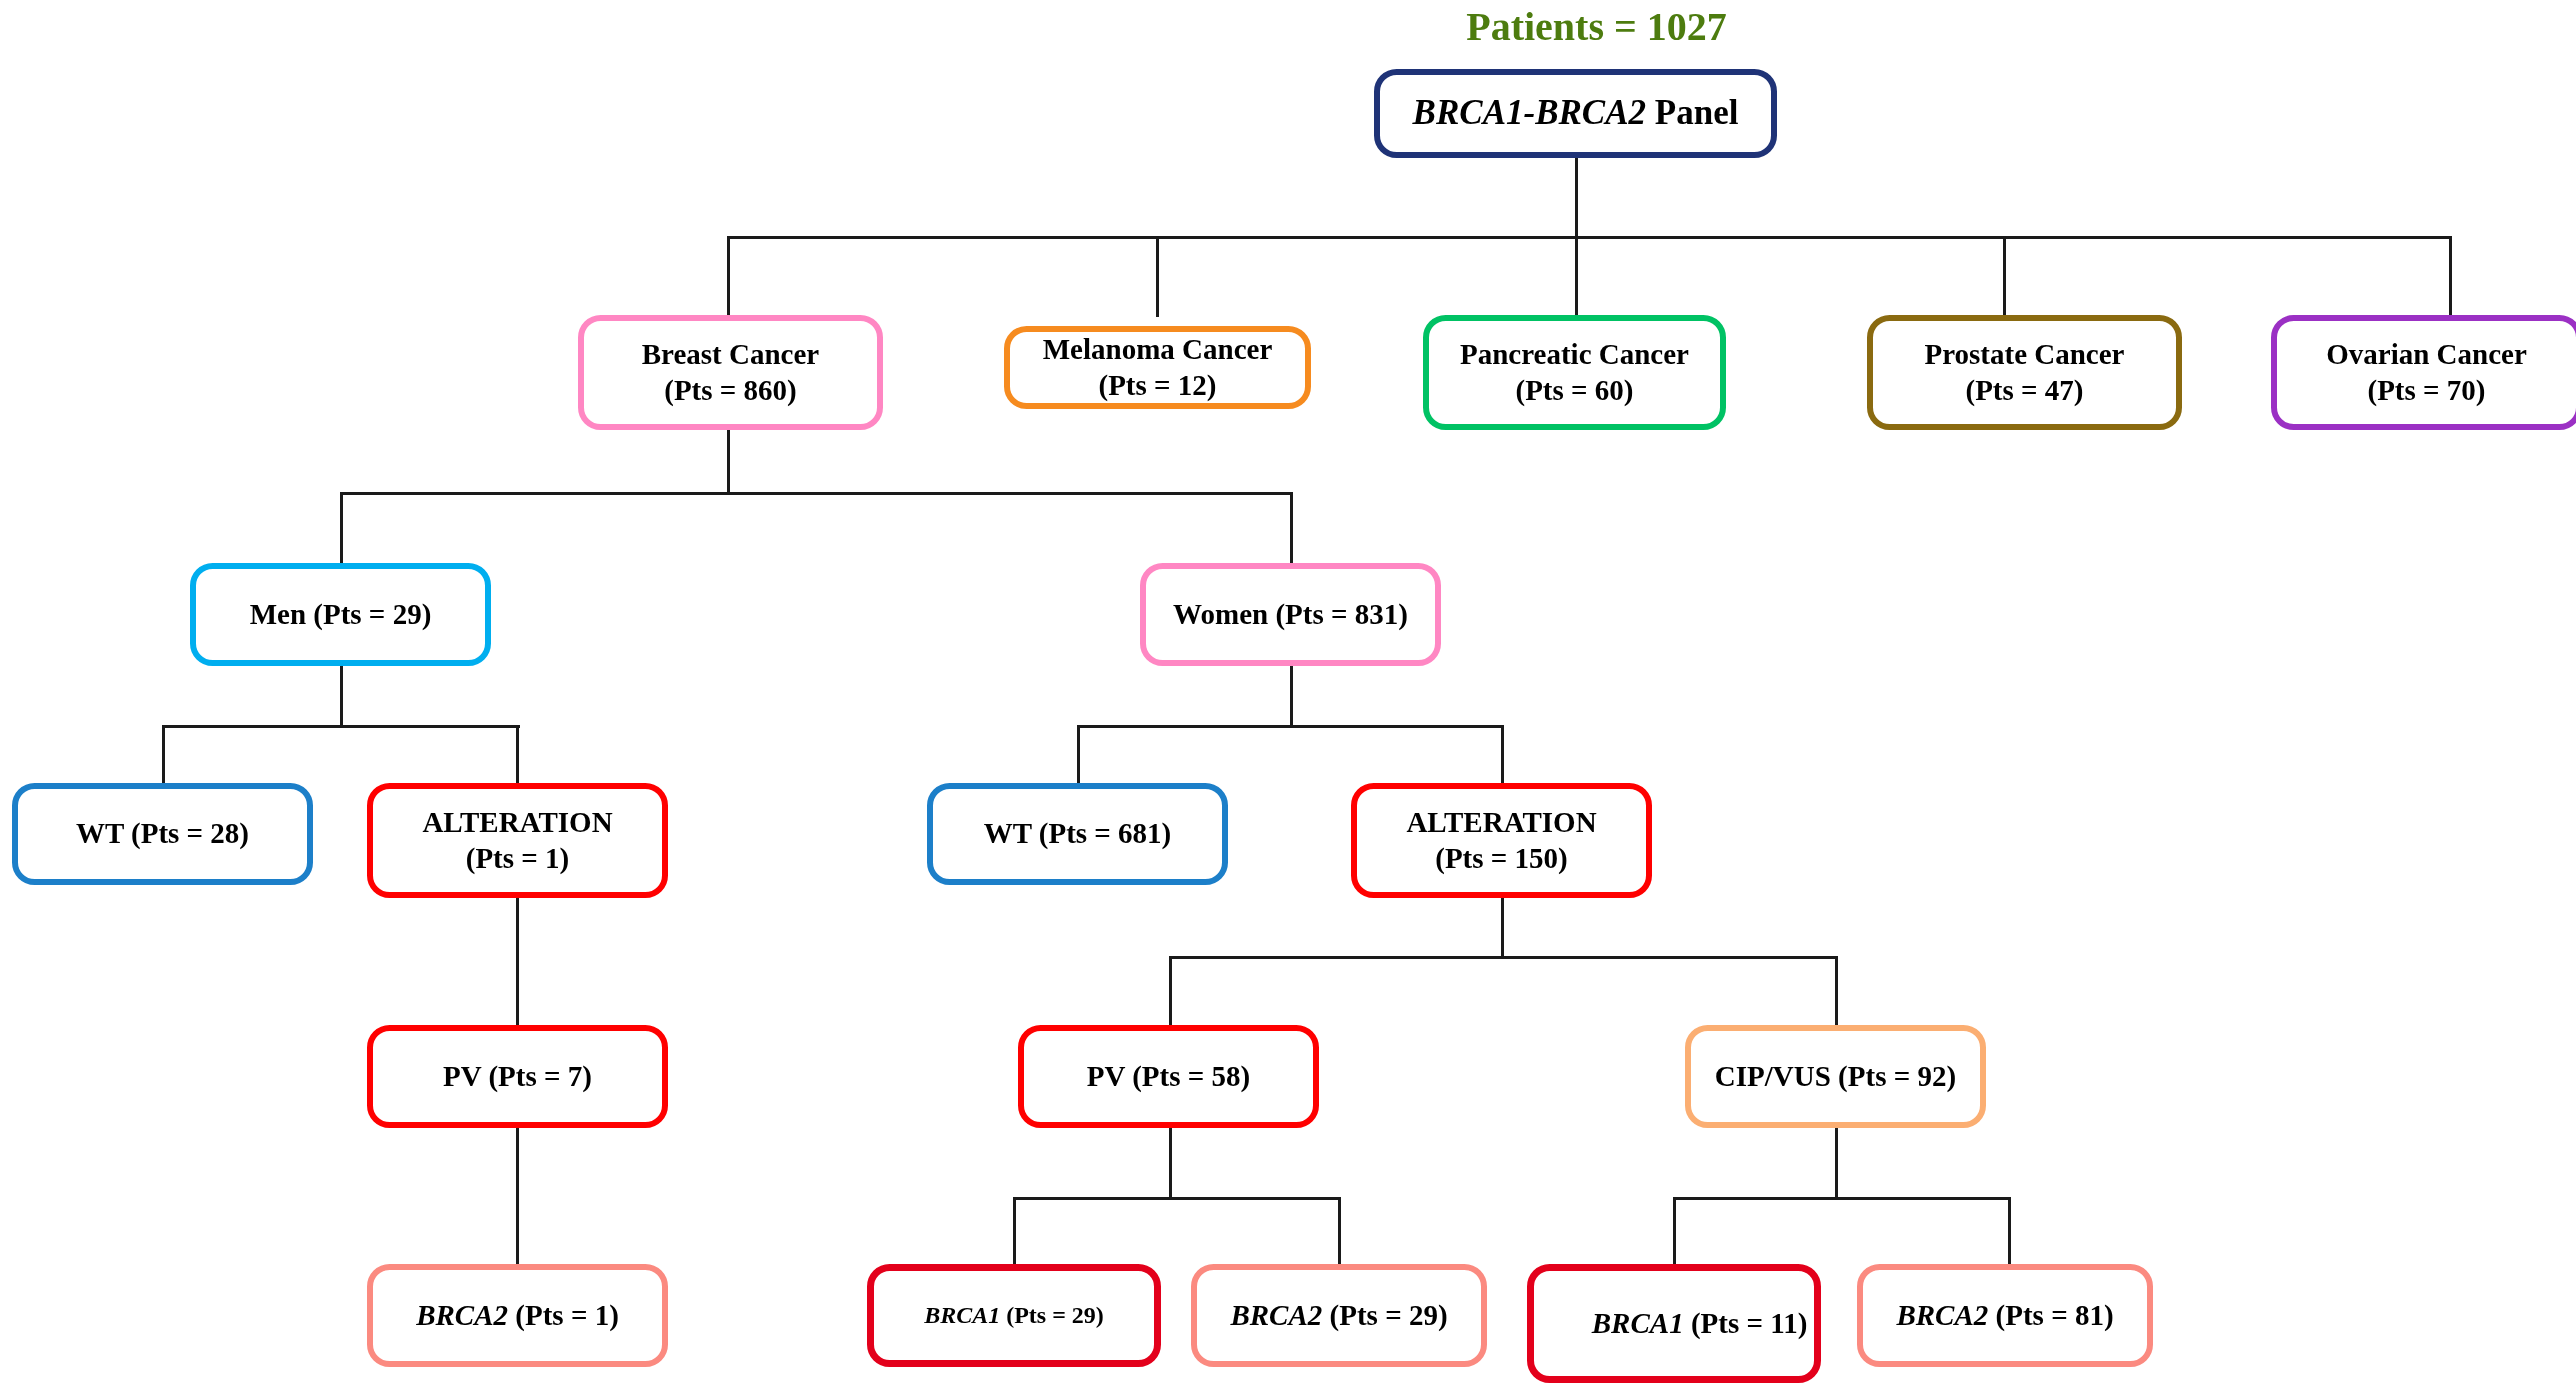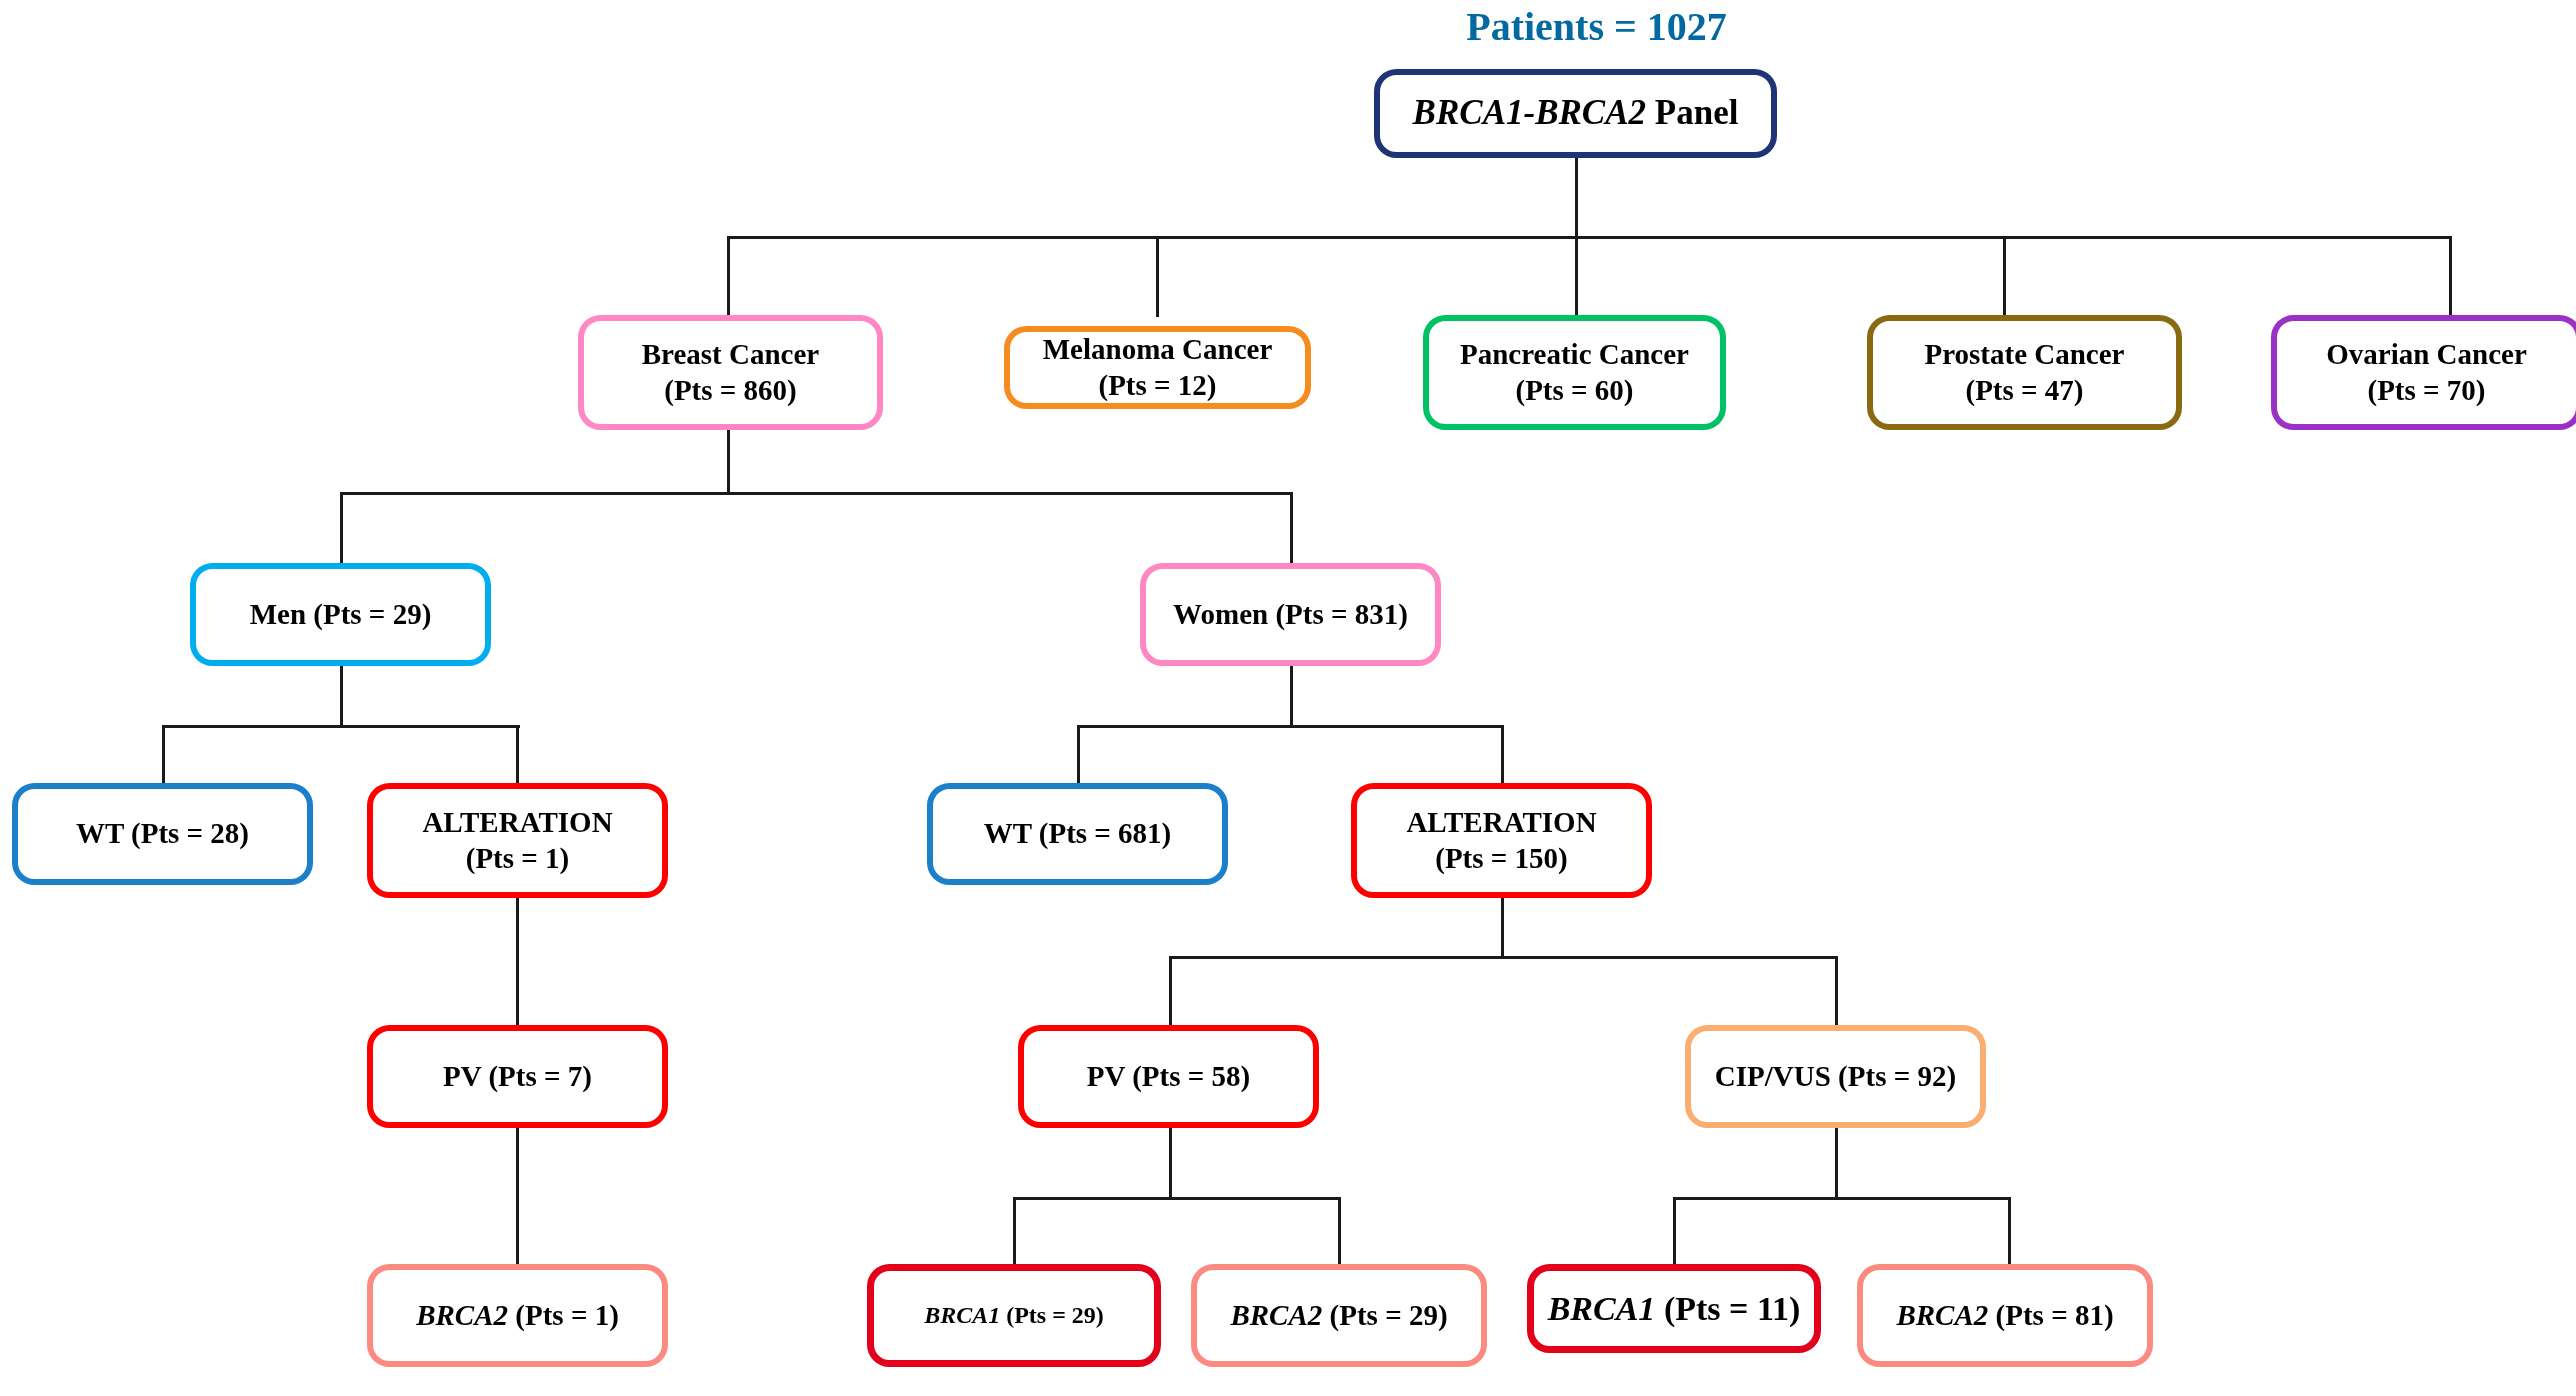--- a/index.html
+++ b/index.html
@@ -43,21 +43,21 @@
     line-height: 1.22;
     padding: 2.7px 6.7px;
   }
   .node .lines { width: 100%; }
   .node .l2 { display: block; }
 
   
   .chart-title {
     position: absolute;
     font-weight: bold;
-    color: #0369a1;
+    color: #4d7c0f;
     white-space: nowrap;
     text-align: center;
   }
 
   .italic { font-style: italic; }
 </style>
 </head>
 <body>
 
 <div id="canvas">
@@ -234,22 +234,22 @@
     </span>
   </div>
 
   <div class="node" style="left:1191px; top:1264px; width:296px; height:103px;
               border-width:6px; border-color:#FB8A80; font-size:29px;">
     <span class="lines">
       <span class="italic">BRCA2</span><span> (Pts = 29)</span>
     </span>
   </div>
 
-  <div class="node" style="left:1527px; top:1264px; width:294px; height:89px;
-              border-width:7.3px; border-color:#E3001B; font-size:34px;">
+  <div class="node" style="left:1527px; top:1264px; width:294px; height:119px;
+              border-width:7.3px; border-color:#E3001B; font-size:29px;text-align:right;">
     <span class="lines">
       <span class="italic">BRCA1</span><span> (Pts = 11)</span>
     </span>
   </div>
 
   <div class="node" style="left:1857px; top:1264px; width:296px; height:103px;
               border-width:6px; border-color:#FB8A80; font-size:29px;">
     <span class="lines">
       <span class="italic">BRCA2</span><span> (Pts = 81)</span>
     </span>

